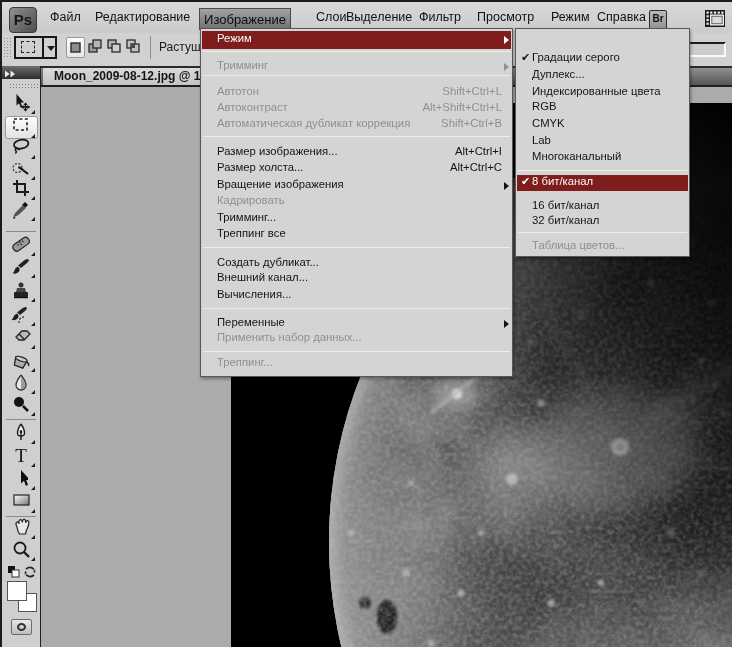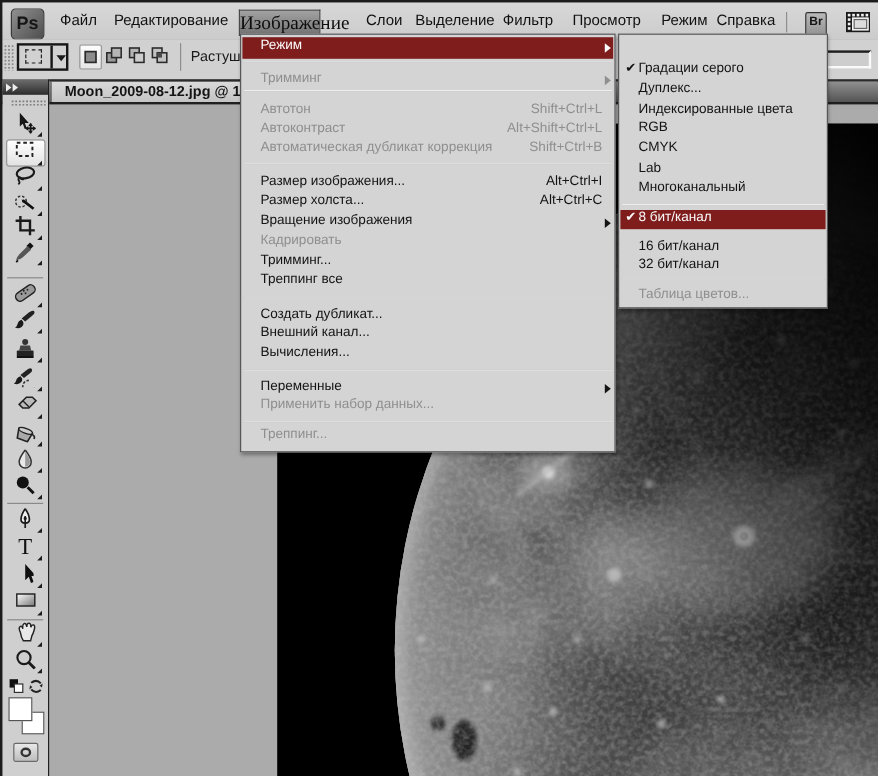--- a/index.html
+++ b/index.html
@@ -1,23 +1,23 @@
 <!DOCTYPE html>
 <html><head>
 <meta charset="utf-8">
 <style>
 * { margin:0; padding:0; box-sizing:border-box; }
 html,body { width:732px; height:647px; overflow:hidden; }
 body { font-family:"Liberation Sans", sans-serif; position:relative; background:#ababab; }
 #menubar { position:absolute; left:0; top:0; width:732px; height:33px; background:linear-gradient(#d8d8d8,#cbcbcb); border-top:2px solid #1c1c1c; }
 .mi { position:absolute; top:0; height:31px; line-height:31px; font-size:12.5px; color:#111; }
-#mihl { position:absolute; left:199px; top:6px; width:68px; height:22px; background:linear-gradient(#a2a2a2,#6f6f6f); border:1px solid #4a4a4a; border-bottom:none; text-align:center; line-height:21px; font-size:16px; color:#0d0d0d;font-family:Liberation Serif, serif; }
+#mihl { position:absolute; left:199px; top:6px; width:92px; height:22px; background:linear-gradient(#a2a2a2,#6f6f6f); border:1px solid #4a4a4a; border-bottom:none; text-align:center; line-height:21px; font-size:13px; color:#0d0d0d; }
 #pslogo { position:absolute; left:9px; top:5px; width:28px; height:26px; border-radius:4px; background:linear-gradient(135deg,#909090,#4e4e4e); border:1px solid #3a3a3a; color:#161616; font-weight:bold; font-size:15px; text-align:center; line-height:24px; }
 #mbsep { position:absolute; left:655px; top:8px; width:1px; height:17px; background:#8f8f8f; }
-#brbtn { position:absolute; left:671px; top:8px; width:18px; height:34px; background:linear-gradient(#b8b8b8,#767676); border:1px solid #2e2e2e; color:#141414; font-weight:bold; font-size:10px; text-align:center; line-height:15px; border-radius:2px; }
+#brbtn { position:absolute; left:649px; top:8px; width:18px; height:34px; background:linear-gradient(#b8b8b8,#767676); border:1px solid #2e2e2e; color:#141414; font-weight:bold; font-size:10px; text-align:center; line-height:15px; border-radius:2px; }
 #optionsbar { position:absolute; left:0; top:33px; width:732px; height:35px; background:#d1d1d1; border-bottom:2px solid #2b2b2b; }
 #obgrip { position:absolute; left:3px; top:4px; width:9px; height:22px; background-image:radial-gradient(#8a8a8a 34%, transparent 36%); background-size:3px 3px; }
 #presetbox { position:absolute; left:14px; top:3px; width:43px; height:23px; border:2px solid #161616; background:#d1d1d1; }
 #presetbox .div { position:absolute; left:26px; top:0; width:2px; height:19px; background:#161616; }
 #presetbox .arr { position:absolute; left:31px; top:8px; width:0; height:0; border-left:4px solid transparent; border-right:4px solid transparent; border-top:5px solid #1a1a1a; }
 .marq { position:absolute; border:1px dashed #222; }
 #obsep { position:absolute; left:150px; top:3px; width:1px; height:23px; background:#8e8e8e; }
 #obtext { position:absolute; left:159px; top:0; height:29px; line-height:29px; font-size:12px; font-weight:normal; color:#1a1a1a; }
 #obfield { position:absolute; left:688px; top:9px; width:38px; height:15px; background:#cdcdcd; border-top:2px solid #1f1f1f; border-bottom:2px solid #fafafa; border-right:2px solid #fafafa; }
 .modebtn { position:absolute; top:4px; width:19px; height:21px; }
@@ -161,21 +161,21 @@
 </g>
 </svg>
 </div>
 <div id="tabbar">
     <div id="tab">Moon_2009-08-12.jpg @ 1</div>
   </div>
 <div id="menubar">
   <div id="pslogo">Ps</div>
   <span class="mi" style="left:50px">Файл</span>
   <span class="mi" style="left:95px">Редактирование</span>
-  <span class="mi" style="left:305px">Слои</span>
+  <span class="mi" style="left:316px">Слои</span>
   <span class="mi" style="left:346px">Выделение</span>
   <span class="mi" style="left:419px">Фильтр</span>
   <span class="mi" style="left:477px">Просмотр</span>
   <span class="mi" style="left:551px">Режим</span>
   <span class="mi" style="left:597px">Справка</span>
   <div id="mihl">Изображение</div>
   <div id="mbsep"></div>
   <div id="brbtn">Br</div>
   <svg style="position:absolute;left:705px;top:8px" width="20" height="17">
       <rect x="0" y="0" width="20" height="17" fill="#1a1a1a"></rect>

